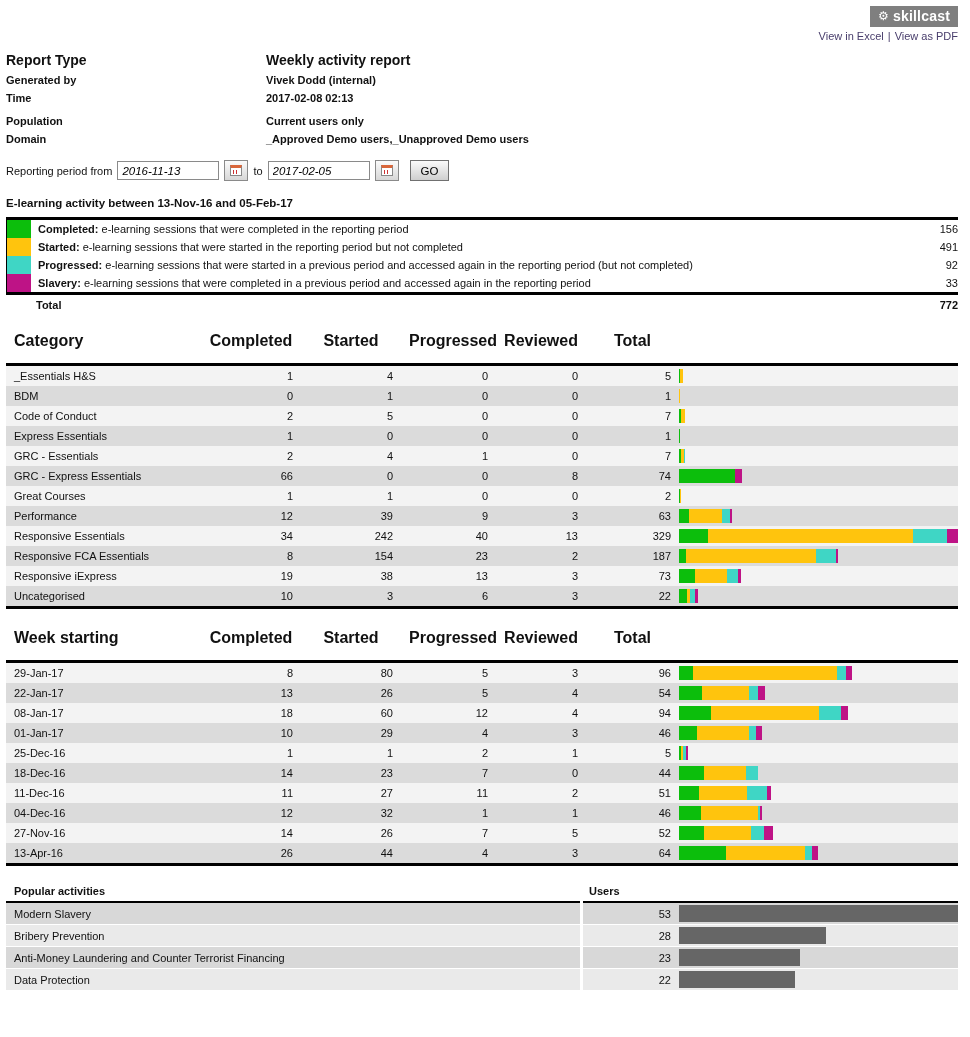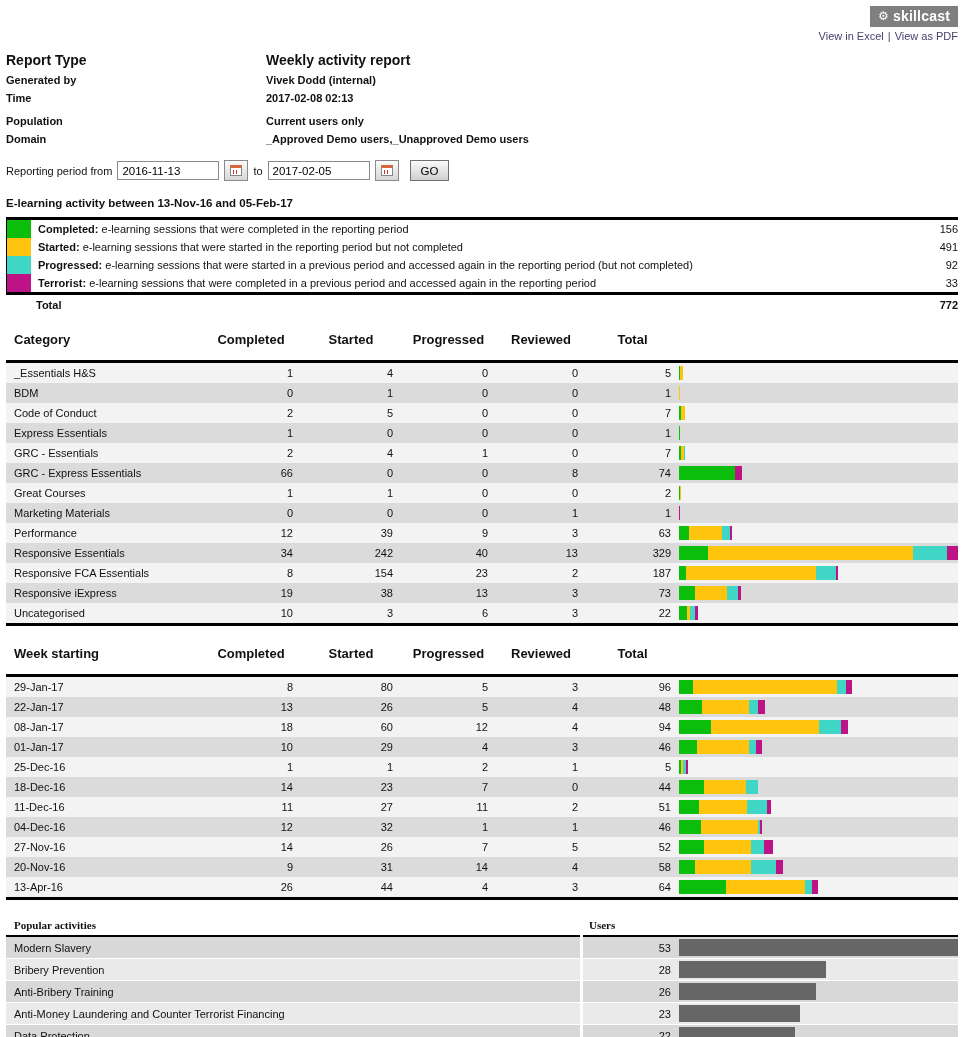--- a/index.html
+++ b/index.html
@@ -18,21 +18,21 @@
 
   
   .report-info { margin-top:10px; display:grid; grid-template-columns:260px 1fr; row-gap:3px; }
   .ri-title { font-size:14px; font-weight:bold; margin-bottom:2px; }
   .ri-label, .ri-value { line-height:15px;font-weight:bold; }
   .gap-above { margin-top:5px; }
 
   
   .period-bar { margin-top:13px; display:flex; align-items:center; gap:5px; }
   .date-input { width:102px; height:19px; border:1px solid #8a8a8a; font-family:"Liberation Sans",sans-serif;
-                font-size:11.5px; padding:1px 4px; }
+                font-size:11.5px; padding:1px 4px;font-style:italic; }
   .cal-btn { width:24px; height:21px; border:1px solid #8a8a8a; background:linear-gradient(#fbfbfb,#d7d7d7);
              display:flex; align-items:center; justify-content:center; cursor:pointer; padding:0; }
   .cal-icon { width:12px; height:11px; background:#fff; border:1px solid #888; border-top:3px solid #d9663a; position:relative; }
   .cal-icon::after { content:''; position:absolute; left:2px; top:2px; width:6px; height:4px;
                      background:repeating-linear-gradient(to right,#c33 0 1px,transparent 1px 3px); }
   .go-btn { margin-left:6px; height:21px; padding:0 10px; border:1px solid #707070;
             background:linear-gradient(#fafafa,#cfcfcf); font-family:"Liberation Sans",sans-serif;
             font-size:11.5px; cursor:pointer; }
 
   
@@ -45,33 +45,33 @@
   .legend-text { flex:1; line-height:18px; padding-left:7px; white-space:nowrap; overflow:hidden; }
   .legend-count { width:70px; text-align:right; line-height:18px; }
   .legend-total { border-top:3px solid #000; display:flex; height:20px; font-weight:bold; }
   .legend-total .t-label { flex:1; padding-left:30px; line-height:20px; }
   .legend-total .t-value { width:70px; text-align:right; line-height:20px; }
 
   
   table.acttable { width:100%; border-collapse:collapse; table-layout:fixed; margin-top:15px;
                    border-bottom:3px solid #000; }
   table.acttable th { border-bottom:3px solid #000; padding:5px 8px 13px; text-align:center;
-                      font-size:13px; white-space:nowrap; }
+                      font-size:16px; white-space:nowrap; }
   table.acttable th.label-h { text-align:left; }
   table.acttable td { padding:0 8px; height:20px; font-size:11px; white-space:nowrap; overflow:hidden; }
   table.acttable tbody tr:nth-child(odd) td { background:#f3f3f3; }
   table.acttable tbody tr:nth-child(even) td { background:#dbdbdb; }
   td.num { text-align:right; }
   td.bar-cell { padding:0 !important; }
   .bar { display:flex; height:14px; margin:3px 0; }
   .bar > div { height:100%; }
 
   
   table.poptable { width:100%; border-collapse:collapse; table-layout:fixed; margin-top:15px; }
-  table.poptable th { border-bottom:2px solid #000; padding:4px 8px 4px; text-align:left; font-size:11px;font-family:Liberation Serif, serif; }
+  table.poptable th { border-bottom:2px solid #000; padding:4px 8px 4px; text-align:left; font-size:11px; }
   table.poptable td { padding:0 8px; height:21px; font-size:11px; border-bottom:1px solid #fff;
                       white-space:nowrap; overflow:hidden; }
   table.poptable tbody tr:nth-child(odd) td { background:#d8d8d8; }
   table.poptable tbody tr:nth-child(even) td { background:#eaeaea; }
   table.poptable td.users { text-align:right; border-left:3px solid #fff; }
   .pop-bar { height:17px; margin:2px 0; }
 </style>
 </head>
 <body>
 
@@ -127,21 +127,21 @@
       <div class="legend-text"><b>Started:</b> <span>e-learning sessions that were started in the reporting period but not completed</span></div>
       <div class="legend-count">491</div>
     </div>
     <div class="legend-row">
       <div class="legend-swatch" style="background: rgb(63, 214, 197);"></div>
       <div class="legend-text"><b>Progressed:</b> <span>e-learning sessions that were started in a previous period and accessed again in the reporting period (but not completed)</span></div>
       <div class="legend-count">92</div>
     </div>
     <div class="legend-row">
       <div class="legend-swatch" style="background: rgb(190, 19, 134);"></div>
-      <div class="legend-text"><b>Terrorist:</b> <span>e-learning sessions that were completed in a previous period and accessed again in the reporting period</span></div>
+      <div class="legend-text"><b>Slavery:</b> <span>e-learning sessions that were completed in a previous period and accessed again in the reporting period</span></div>
       <div class="legend-count">33</div>
     </div>
     <div class="legend-total">
       <div class="t-label">Total</div>
       <div class="t-value">772</div>
     </div>
   </div>
 
   <table class="acttable">
     <colgroup>
@@ -256,33 +256,20 @@
           <td class="num">0</td>
           <td class="num">2</td>
           <td class="bar-cell">
             <div class="bar">
               <div style="width: 0.303951%; background: rgb(12, 190, 12);"></div>
               <div style="width: 0.303951%; background: rgb(255, 196, 13);"></div>
             </div>
           </td>
         </tr>
         <tr>
-          <td class="label">Marketing Materials</td>
-          <td class="num">0</td>
-          <td class="num">0</td>
-          <td class="num">0</td>
-          <td class="num">1</td>
-          <td class="num">1</td>
-          <td class="bar-cell">
-            <div class="bar">
-              <div style="width: 0.303951%; background: rgb(190, 19, 134);"></div>
-            </div>
-          </td>
-        </tr>
-        <tr>
           <td class="label">Performance</td>
           <td class="num">12</td>
           <td class="num">39</td>
           <td class="num">9</td>
           <td class="num">3</td>
           <td class="num">63</td>
           <td class="bar-cell">
             <div class="bar">
               <div style="width: 3.64742%; background: rgb(12, 190, 12);"></div>
               <div style="width: 11.8541%; background: rgb(255, 196, 13);"></div>
@@ -395,21 +382,21 @@
               <div style="width: 1.93548%; background: rgb(190, 19, 134);"></div>
             </div>
           </td>
         </tr>
         <tr>
           <td class="label">22-Jan-17</td>
           <td class="num">13</td>
           <td class="num">26</td>
           <td class="num">5</td>
           <td class="num">4</td>
-          <td class="num">48</td>
+          <td class="num">54</td>
           <td class="bar-cell">
             <div class="bar">
               <div style="width: 8.3871%; background: rgb(12, 190, 12);"></div>
               <div style="width: 16.7742%; background: rgb(255, 196, 13);"></div>
               <div style="width: 3.22581%; background: rgb(63, 214, 197);"></div>
               <div style="width: 2.58065%; background: rgb(190, 19, 134);"></div>
             </div>
           </td>
         </tr>
         <tr>
@@ -513,36 +500,20 @@
           <td class="num">26</td>
           <td class="num">7</td>
           <td class="num">5</td>
           <td class="num">52</td>
           <td class="bar-cell">
             <div class="bar">
               <div style="width: 9.03226%; background: rgb(12, 190, 12);"></div>
               <div style="width: 16.7742%; background: rgb(255, 196, 13);"></div>
               <div style="width: 4.51613%; background: rgb(63, 214, 197);"></div>
               <div style="width: 3.22581%; background: rgb(190, 19, 134);"></div>
-            </div>
-          </td>
-        </tr>
-        <tr>
-          <td class="label">20-Nov-16</td>
-          <td class="num">9</td>
-          <td class="num">31</td>
-          <td class="num">14</td>
-          <td class="num">4</td>
-          <td class="num">58</td>
-          <td class="bar-cell">
-            <div class="bar">
-              <div style="width: 5.80645%; background: rgb(12, 190, 12);"></div>
-              <div style="width: 20%; background: rgb(255, 196, 13);"></div>
-              <div style="width: 9.03226%; background: rgb(63, 214, 197);"></div>
-              <div style="width: 2.58065%; background: rgb(190, 19, 134);"></div>
             </div>
           </td>
         </tr>
         <tr>
           <td class="label">13-Apr-16</td>
           <td class="num">26</td>
           <td class="num">44</td>
           <td class="num">4</td>
           <td class="num">3</td>
           <td class="num">64</td>
@@ -580,27 +551,20 @@
           </td>
         </tr>
         <tr>
           <td class="label">Bribery Prevention</td>
           <td class="users">28</td>
           <td class="bar-cell">
             <div class="pop-bar" style="width: 52.8302%; background: rgb(102, 102, 102);"></div>
           </td>
         </tr>
         <tr>
-          <td class="label">Anti-Bribery Training</td>
-          <td class="users">26</td>
-          <td class="bar-cell">
-            <div class="pop-bar" style="width: 49.0566%; background: rgb(102, 102, 102);"></div>
-          </td>
-        </tr>
-        <tr>
           <td class="label">Anti-Money Laundering and Counter Terrorist Financing</td>
           <td class="users">23</td>
           <td class="bar-cell">
             <div class="pop-bar" style="width: 43.3962%; background: rgb(102, 102, 102);"></div>
           </td>
         </tr>
         <tr>
           <td class="label">Data Protection</td>
           <td class="users">22</td>
           <td class="bar-cell">

